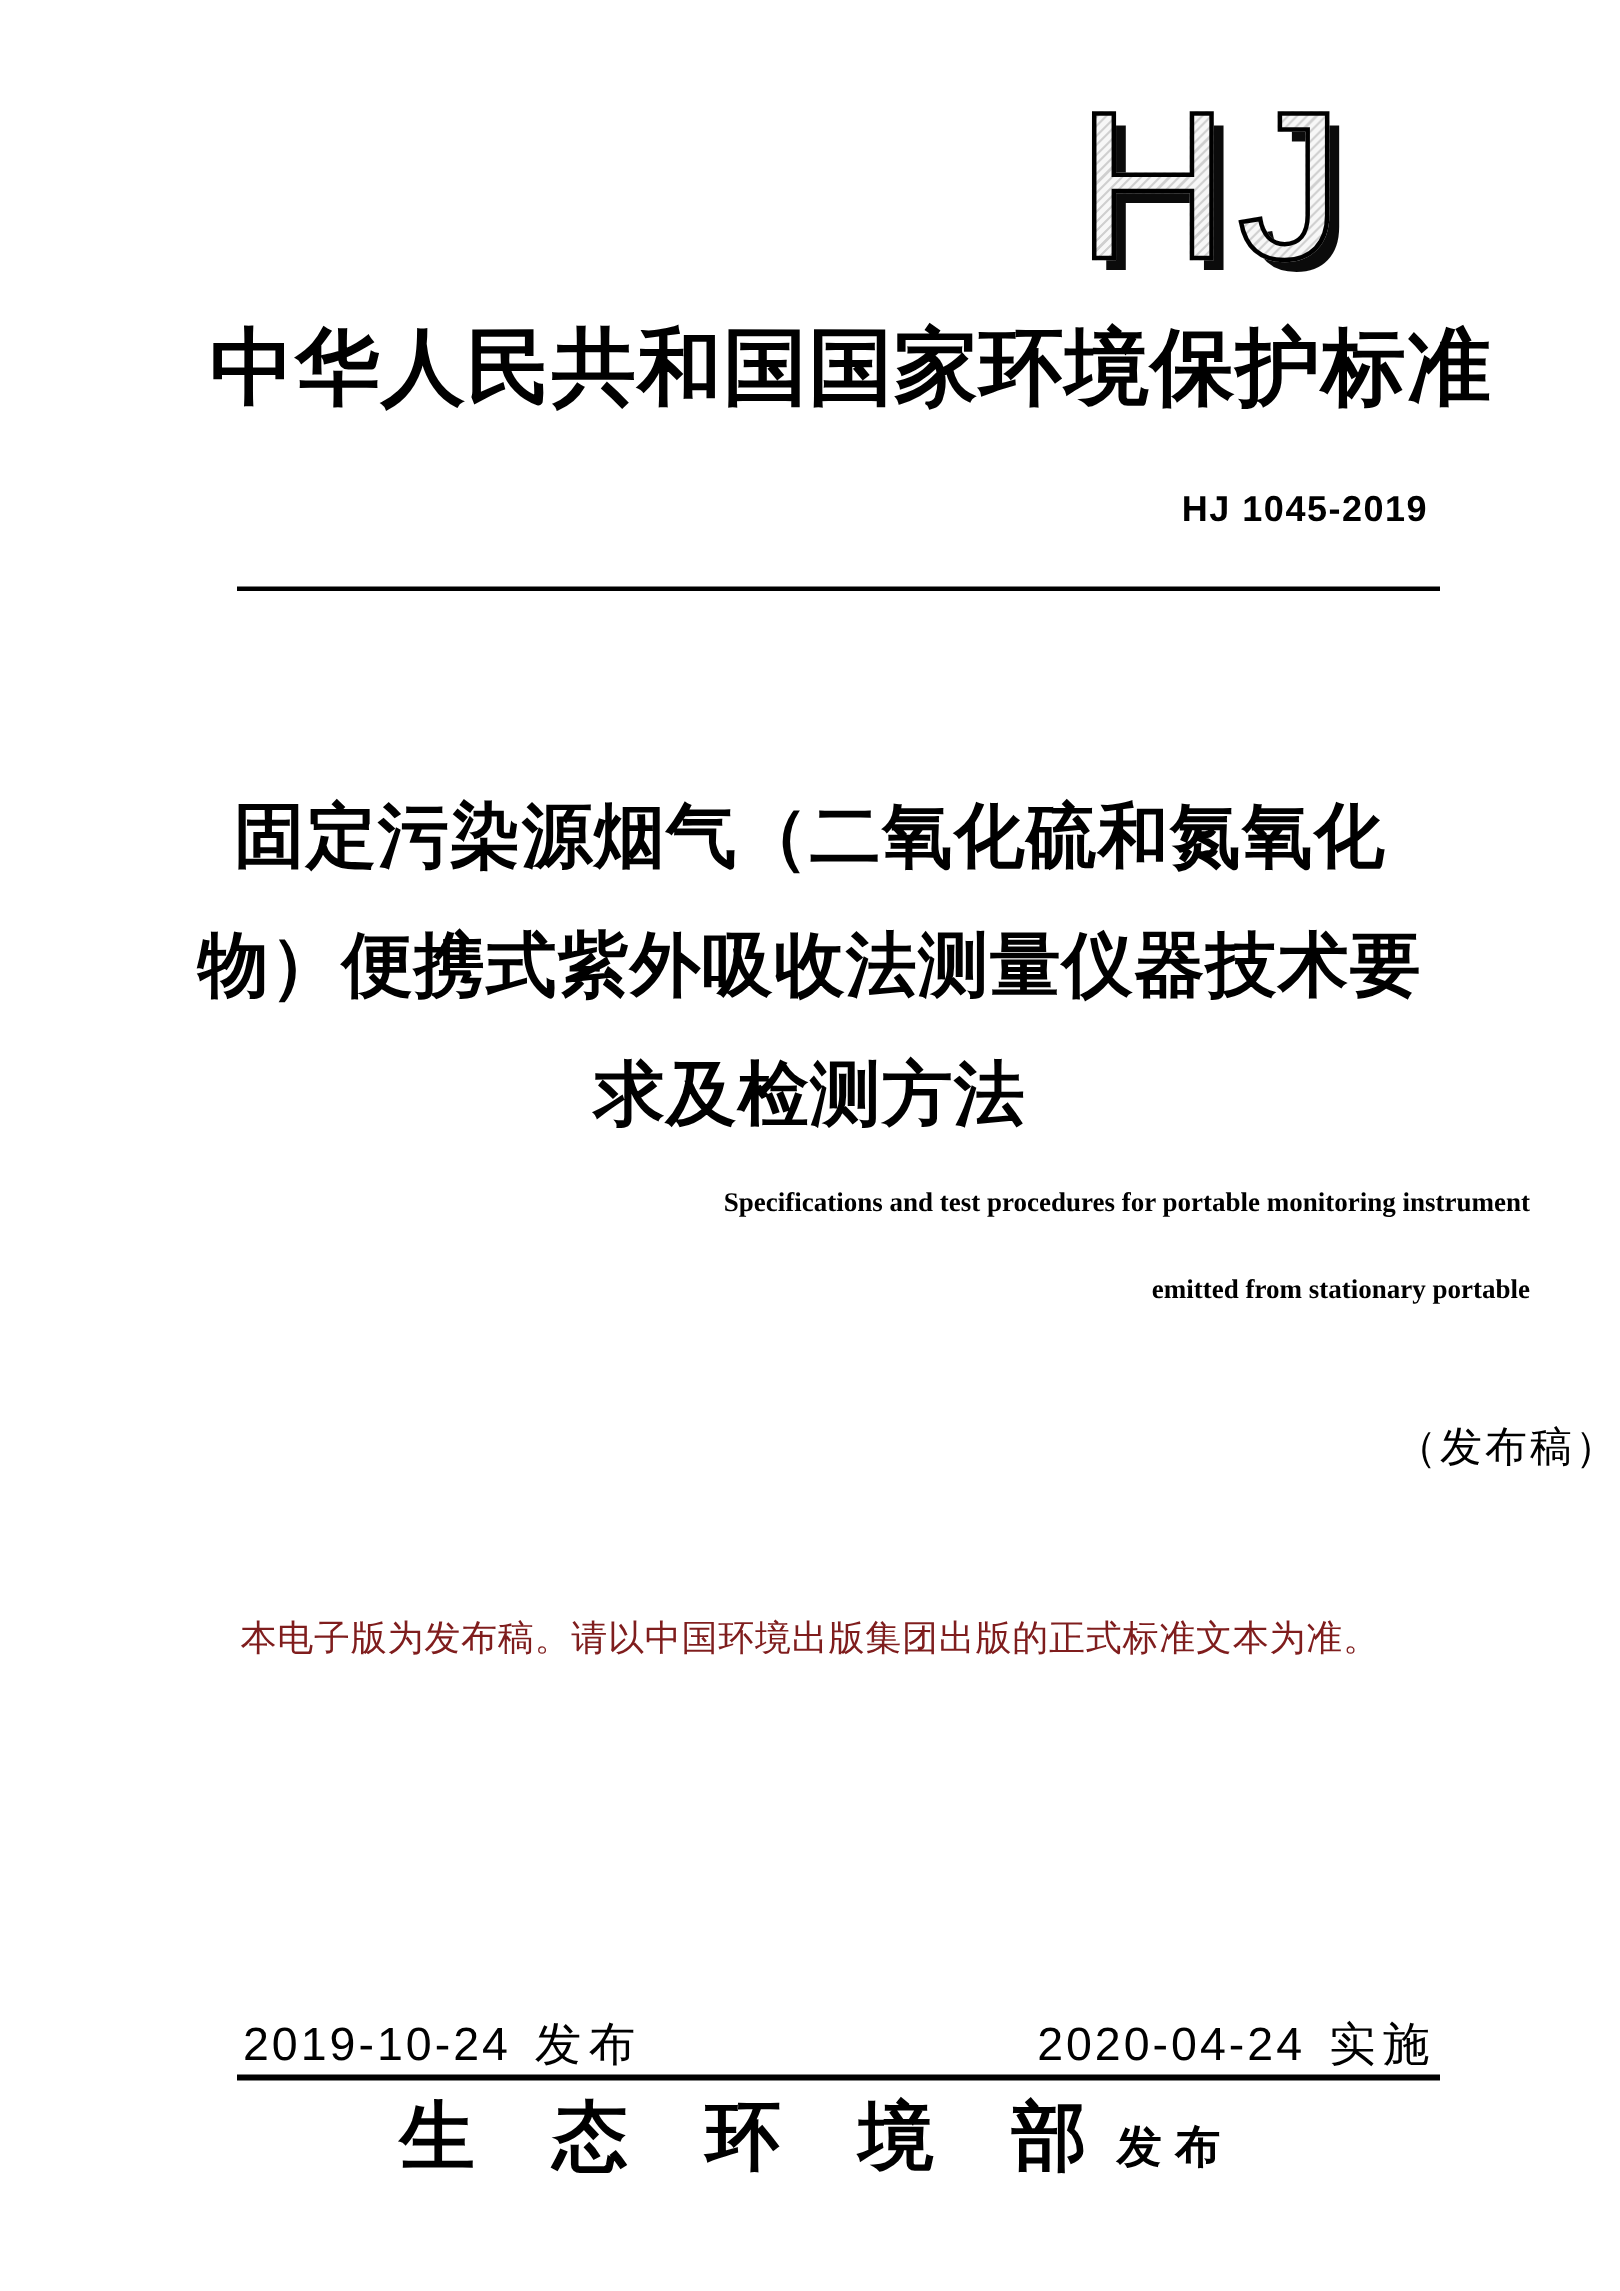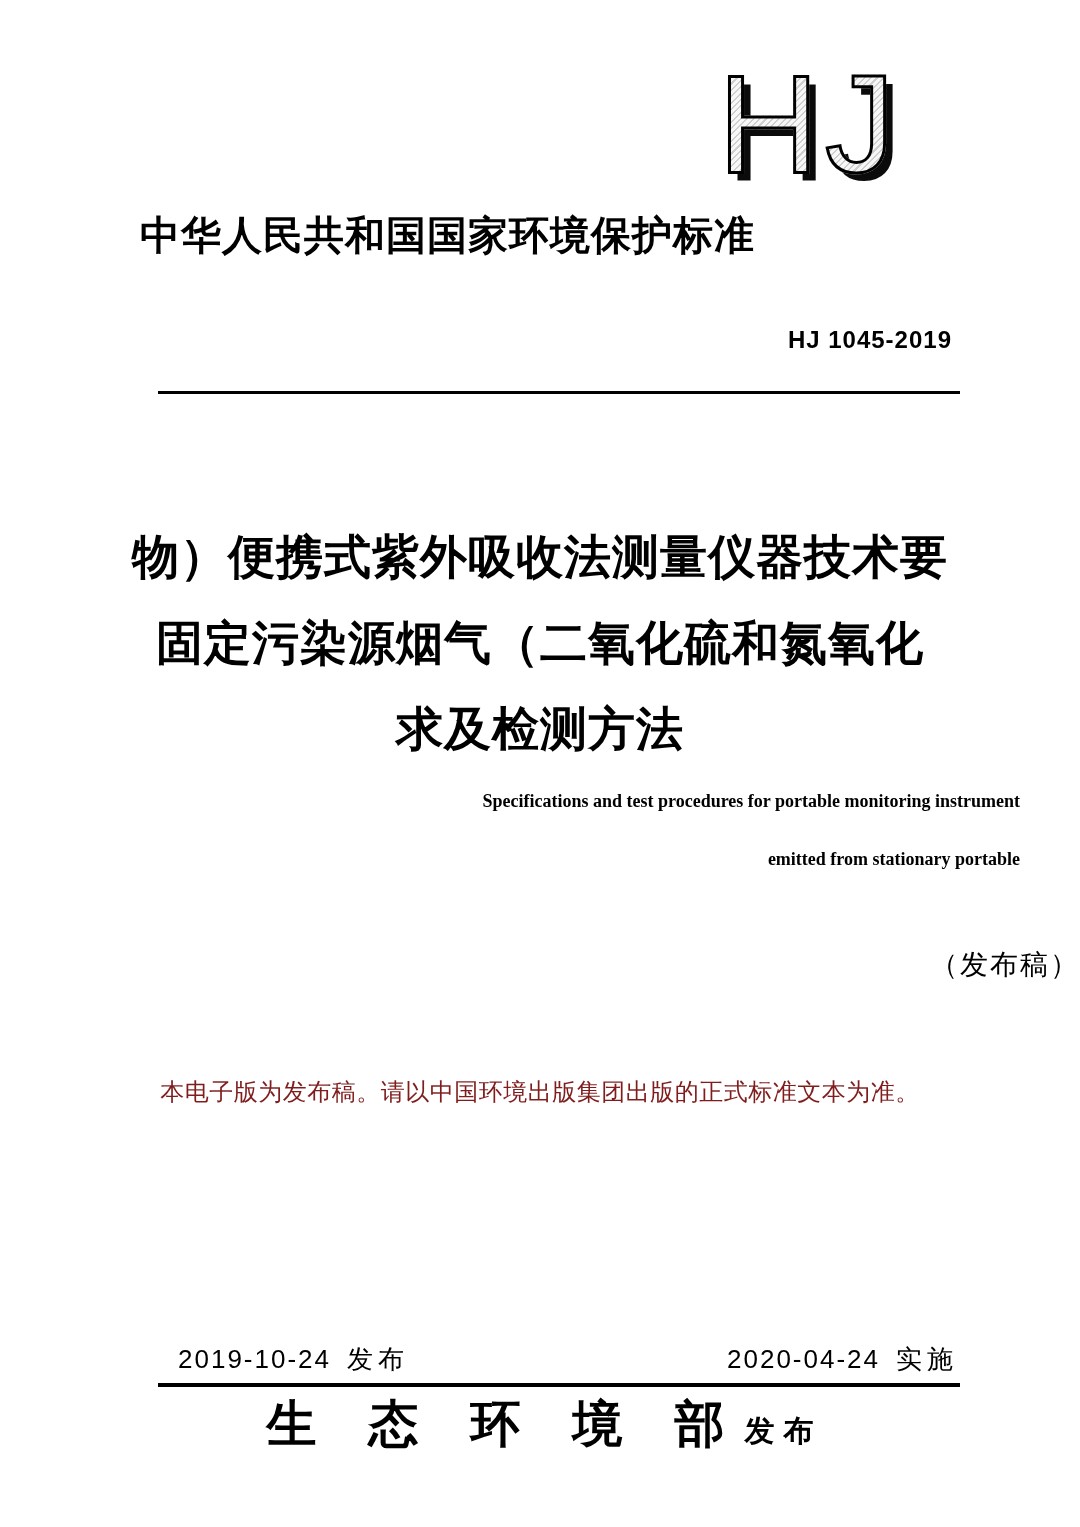--- a/index.html
+++ b/index.html
@@ -47,21 +47,21 @@
 
   .header-title {
     position: absolute;
     top: 208px;
     left: 140px;
     width: 800px;
     margin: 0;
     text-align: left;
     font-family: "Liberation Serif", serif;
     font-weight: bold;
-    font-size: 40px;
+    font-size: 56px;
     white-space: nowrap;
     letter-spacing: 1px;
   }
 
   .doc-number {
     position: absolute;
     top: 326px;
     right: 128px;
     font-family: "Liberation Sans", sans-serif;
     font-weight: bold;
@@ -128,23 +128,22 @@
 
   .dates-row {
     position: absolute;
     top: 1342px;
     left: 162px;
     right: 122px;
     display: flex;
     justify-content: space-between;
     align-items: baseline;
     font-family: "Liberation Sans", sans-serif;
-    font-size: 26px;
-    white-space: nowrap;
-    margin-left: 16px;
+    font-size: 31px;
+    white-space: nowrap;
   }
   .date-num { letter-spacing: 2px; }
   .date-label { margin-left: 16px; letter-spacing: 5px; }
 
   .ministry-row {
     position: absolute;
     top: 1396px;
     left: 0;
     width: 100%;
     text-align: center;
@@ -177,22 +176,22 @@
     <span class="hj-face">HJ</span>
   </div>
 
   <h1 class="header-title">中华人民共和国国家环境保护标准</h1>
 
   <div class="doc-number">HJ 1045-2019</div>
 
   <div class="rule rule-top"></div>
 
   <div class="cn-title">
+    <div>固定污染源烟气（二氧化硫和氮氧化</div>
     <div>物）便携式紫外吸收法测量仪器技术要</div>
-    <div>固定污染源烟气（二氧化硫和氮氧化</div>
     <div>求及检测方法</div>
   </div>
 
   <div class="en-title">
     <div>Specifications and test procedures for portable monitoring instrument</div>
     <div>emitted from stationary portable</div>
   </div>
 
   <div class="draft-label">（发布稿）</div>
 

